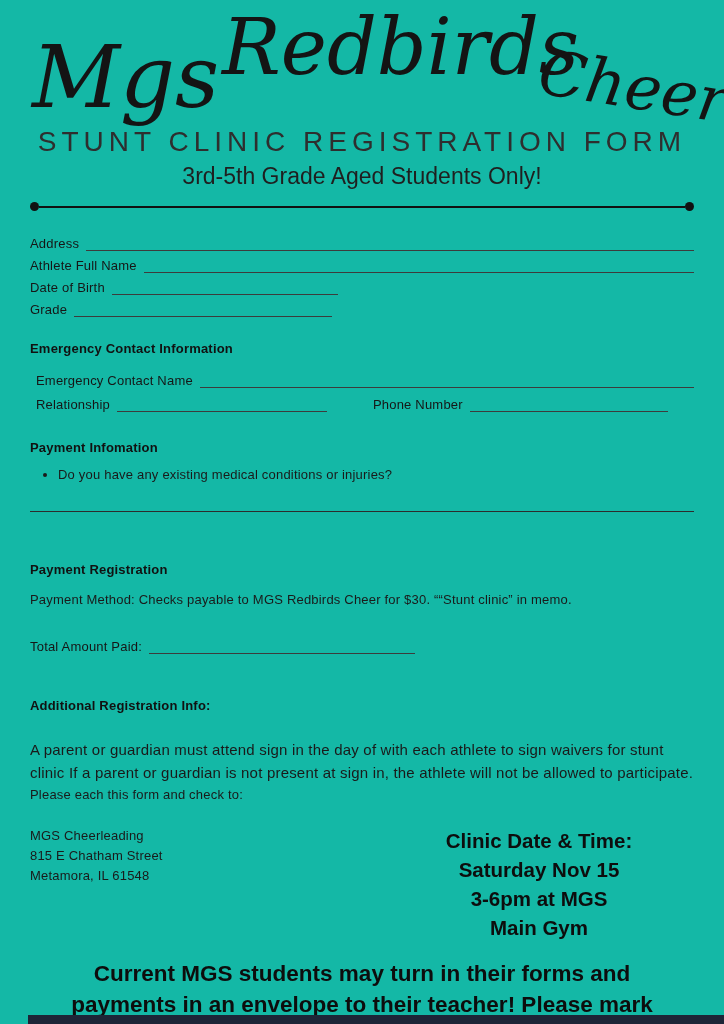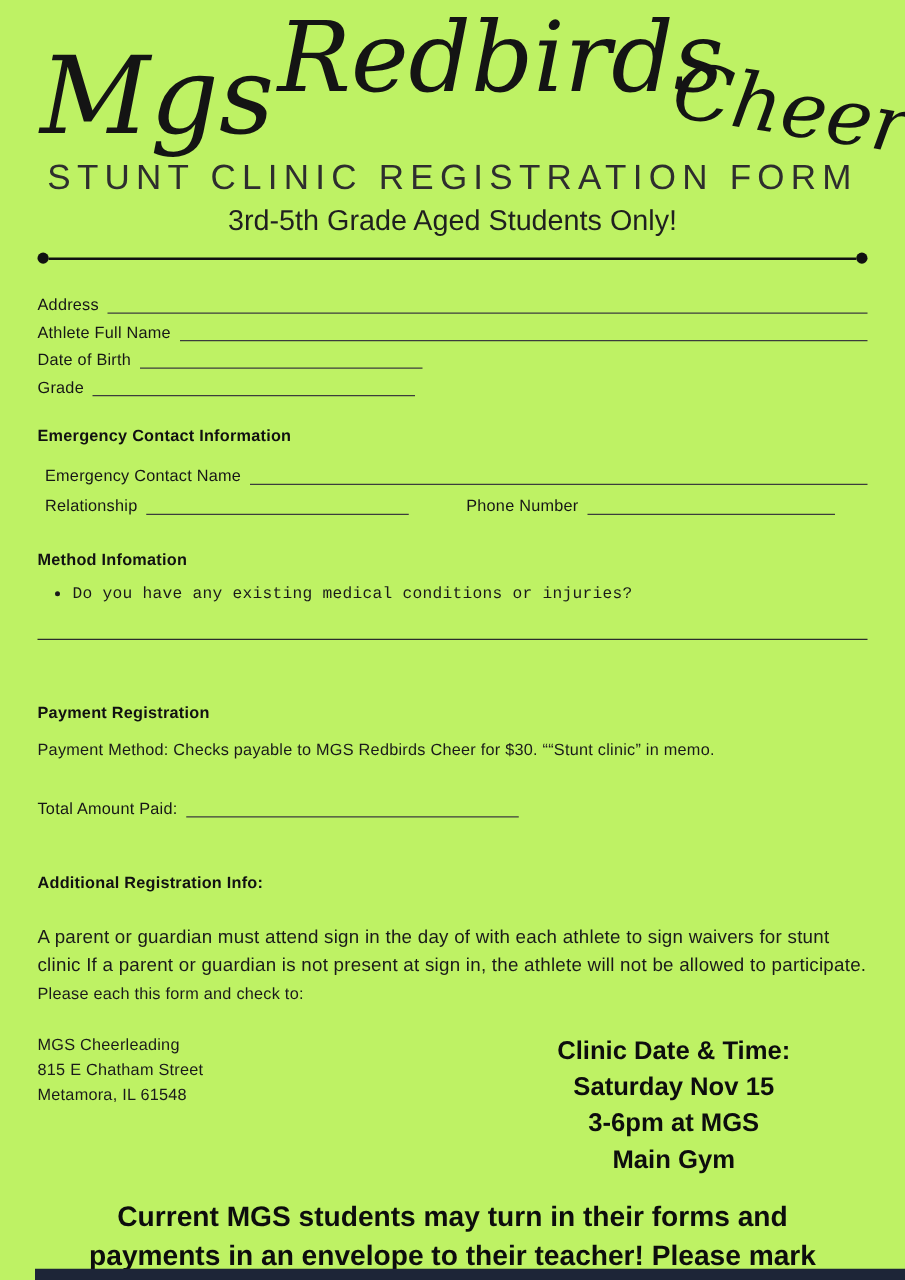--- a/index.html
+++ b/index.html
@@ -1,20 +1,20 @@
 <!DOCTYPE html>
 <html><head>
 <meta charset="utf-8">
 <style>
   html,body { margin:0; padding:0; background:#e8e8e8; }
   .page {
     position:relative;
     width:724px; height:1024px;
     margin:0 auto;
-    background:#bef264;
+    background:#14b8a6;
     font-family:"Liberation Sans", sans-serif;
     color:#1a1a1a;
     overflow:hidden;
     box-sizing:border-box;
   }
   .content { padding:0 30px; }
 
   
   .header { position:relative; height:200px; }
   .script {
@@ -59,21 +59,21 @@
   .section-heading { font-size:13px; font-weight:700; color:#111; letter-spacing:0.2px; }
 
   .emergency { margin-top:24px; }
   .emergency .field-row { margin-left:6px; }
   .emergency .name-row { margin-top:10px; }
   .emergency .rel-row  { margin-top:2px; }
   .phone-label { margin-left:46px; }
 
   .health { margin-top:28px; }
   .health ul { margin:12px 0 0 12px; padding-left:16px; }
-  .health li { font-size:13px; letter-spacing:0.2px;font-family:Liberation Mono, monospace; }
+  .health li { font-size:13px; letter-spacing:0.2px; }
   .full-line { margin-top:28px; border-bottom:1.5px solid #2c2c2c; height:1px; }
 
   .payment { margin-top:50px; }
   .payment .method { margin-top:15px; font-size:13px; letter-spacing:0.2px; }
   .payment .total-row { margin-top:25px; }
 
   .additional { margin-top:44px; }
   .additional .body { margin-top:26px; font-size:15px; line-height:1.5; letter-spacing:0.2px; max-width:666px; }
   .additional .mail-line { margin-top:3px; font-size:13px; letter-spacing:0.2px; }
   .columns { display:flex; margin-top:24px;justify-content:space-between; }
@@ -142,21 +142,21 @@
       </div>
       <div class="field-row rel-row">
         <span class="label">Relationship</span>
         <span class="line w212"></span>
         <span class="label phone-label">Phone Number</span>
         <span class="line w198"></span>
       </div>
     </section>
 
     <section class="health">
-      <div class="section-heading">Method Infomation</div>
+      <div class="section-heading">Payment Infomation</div>
       <ul>
         <li>Do you have any existing medical conditions or injuries?</li>
       </ul>
       <div class="full-line"></div>
     </section>
 
     <section class="payment">
       <div class="section-heading">Payment Registration</div>
       <div class="method">Payment Method: Checks payable to MGS Redbirds Cheer for $30. ““Stunt clinic” in memo.</div>
       <div class="field-row total-row">

